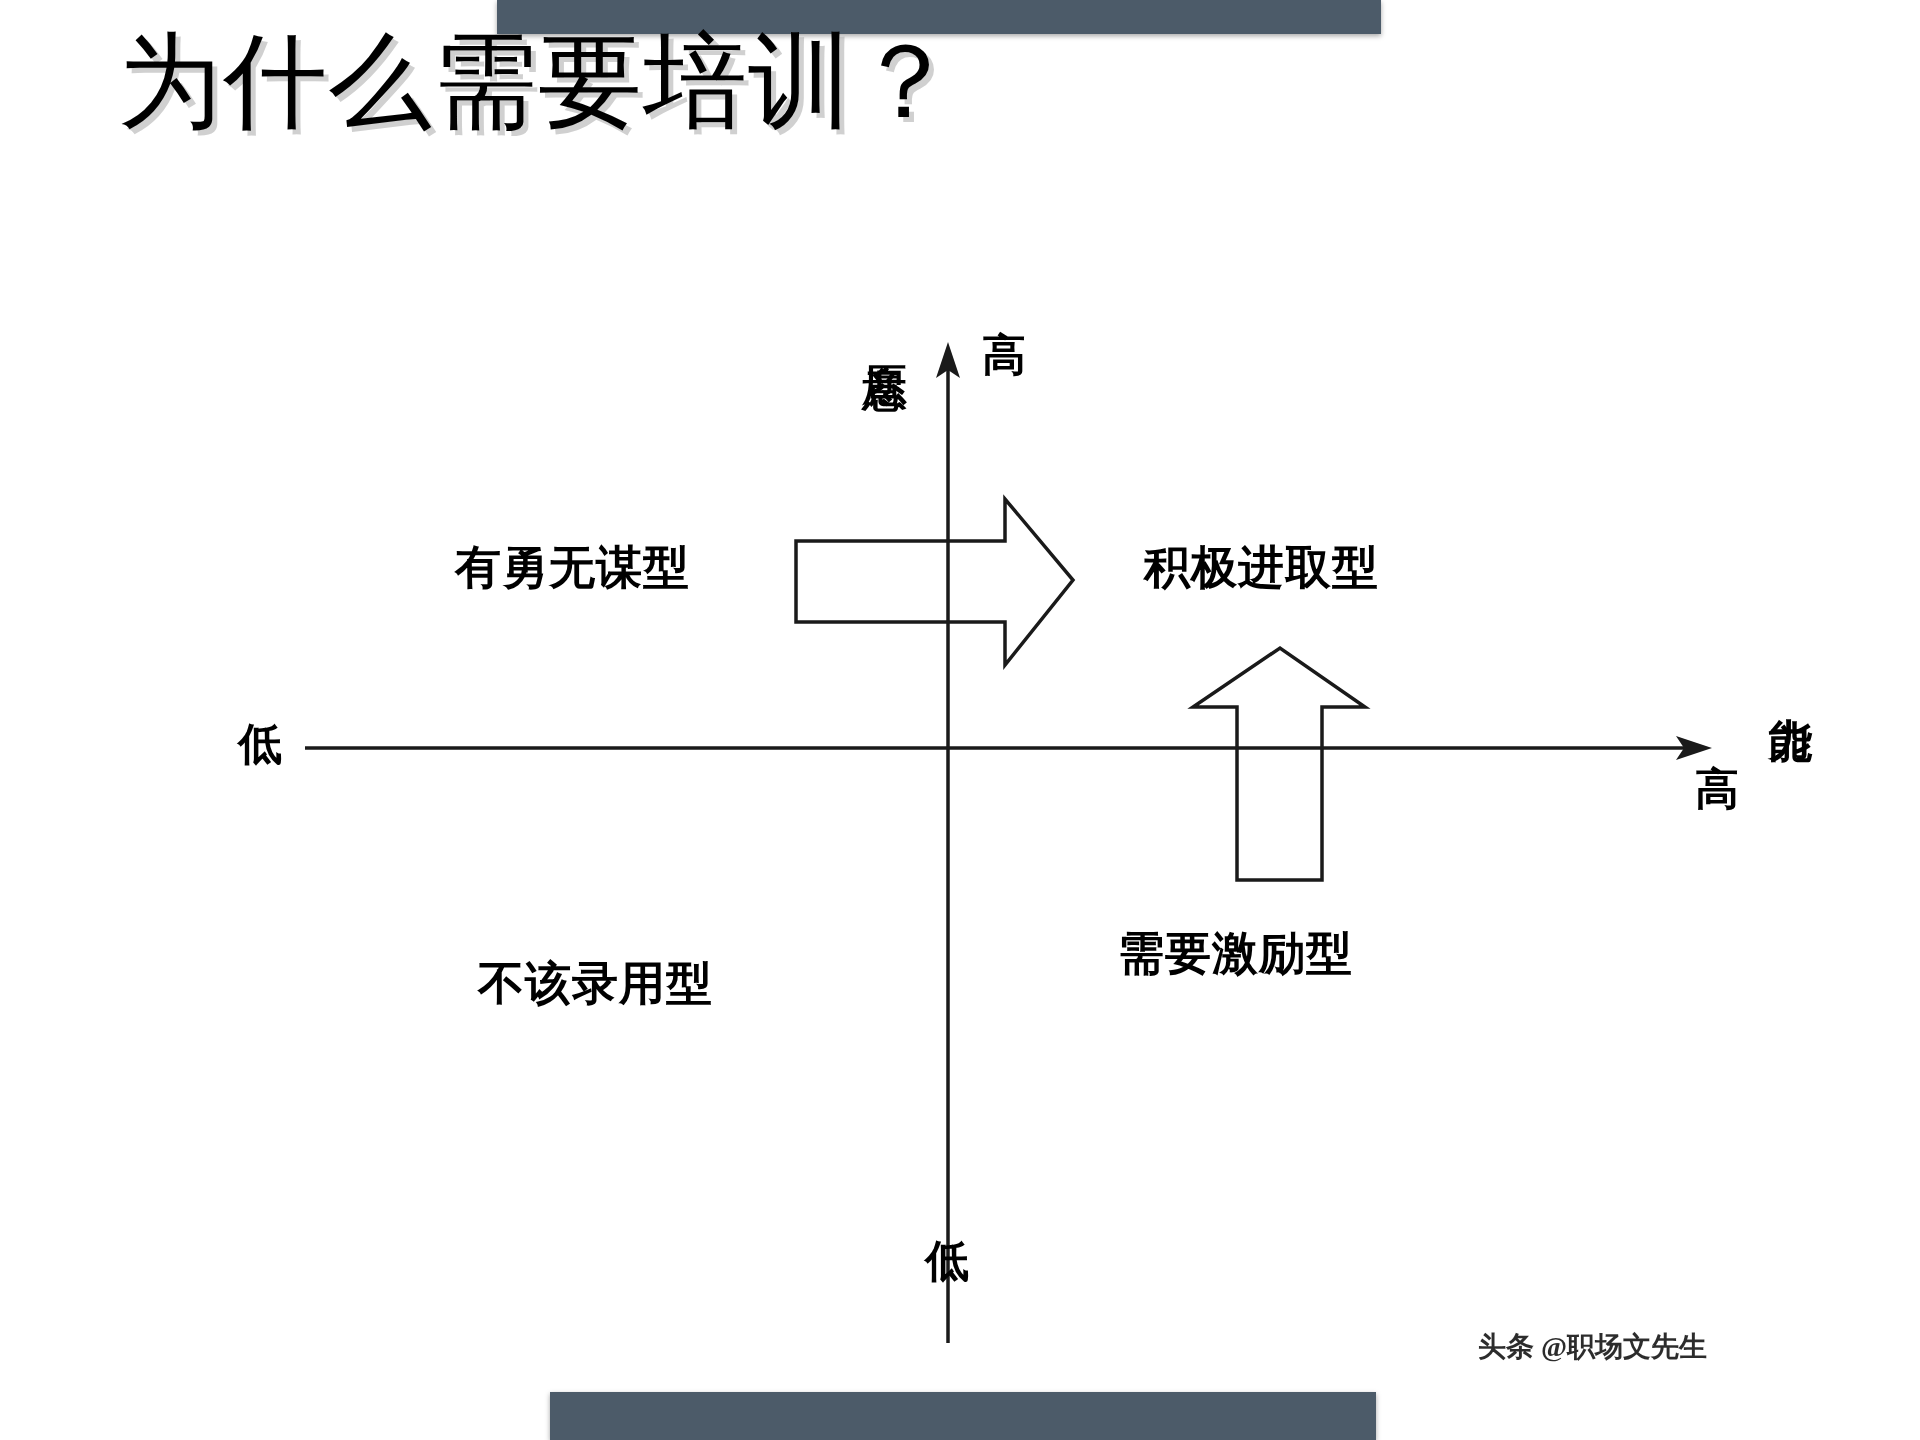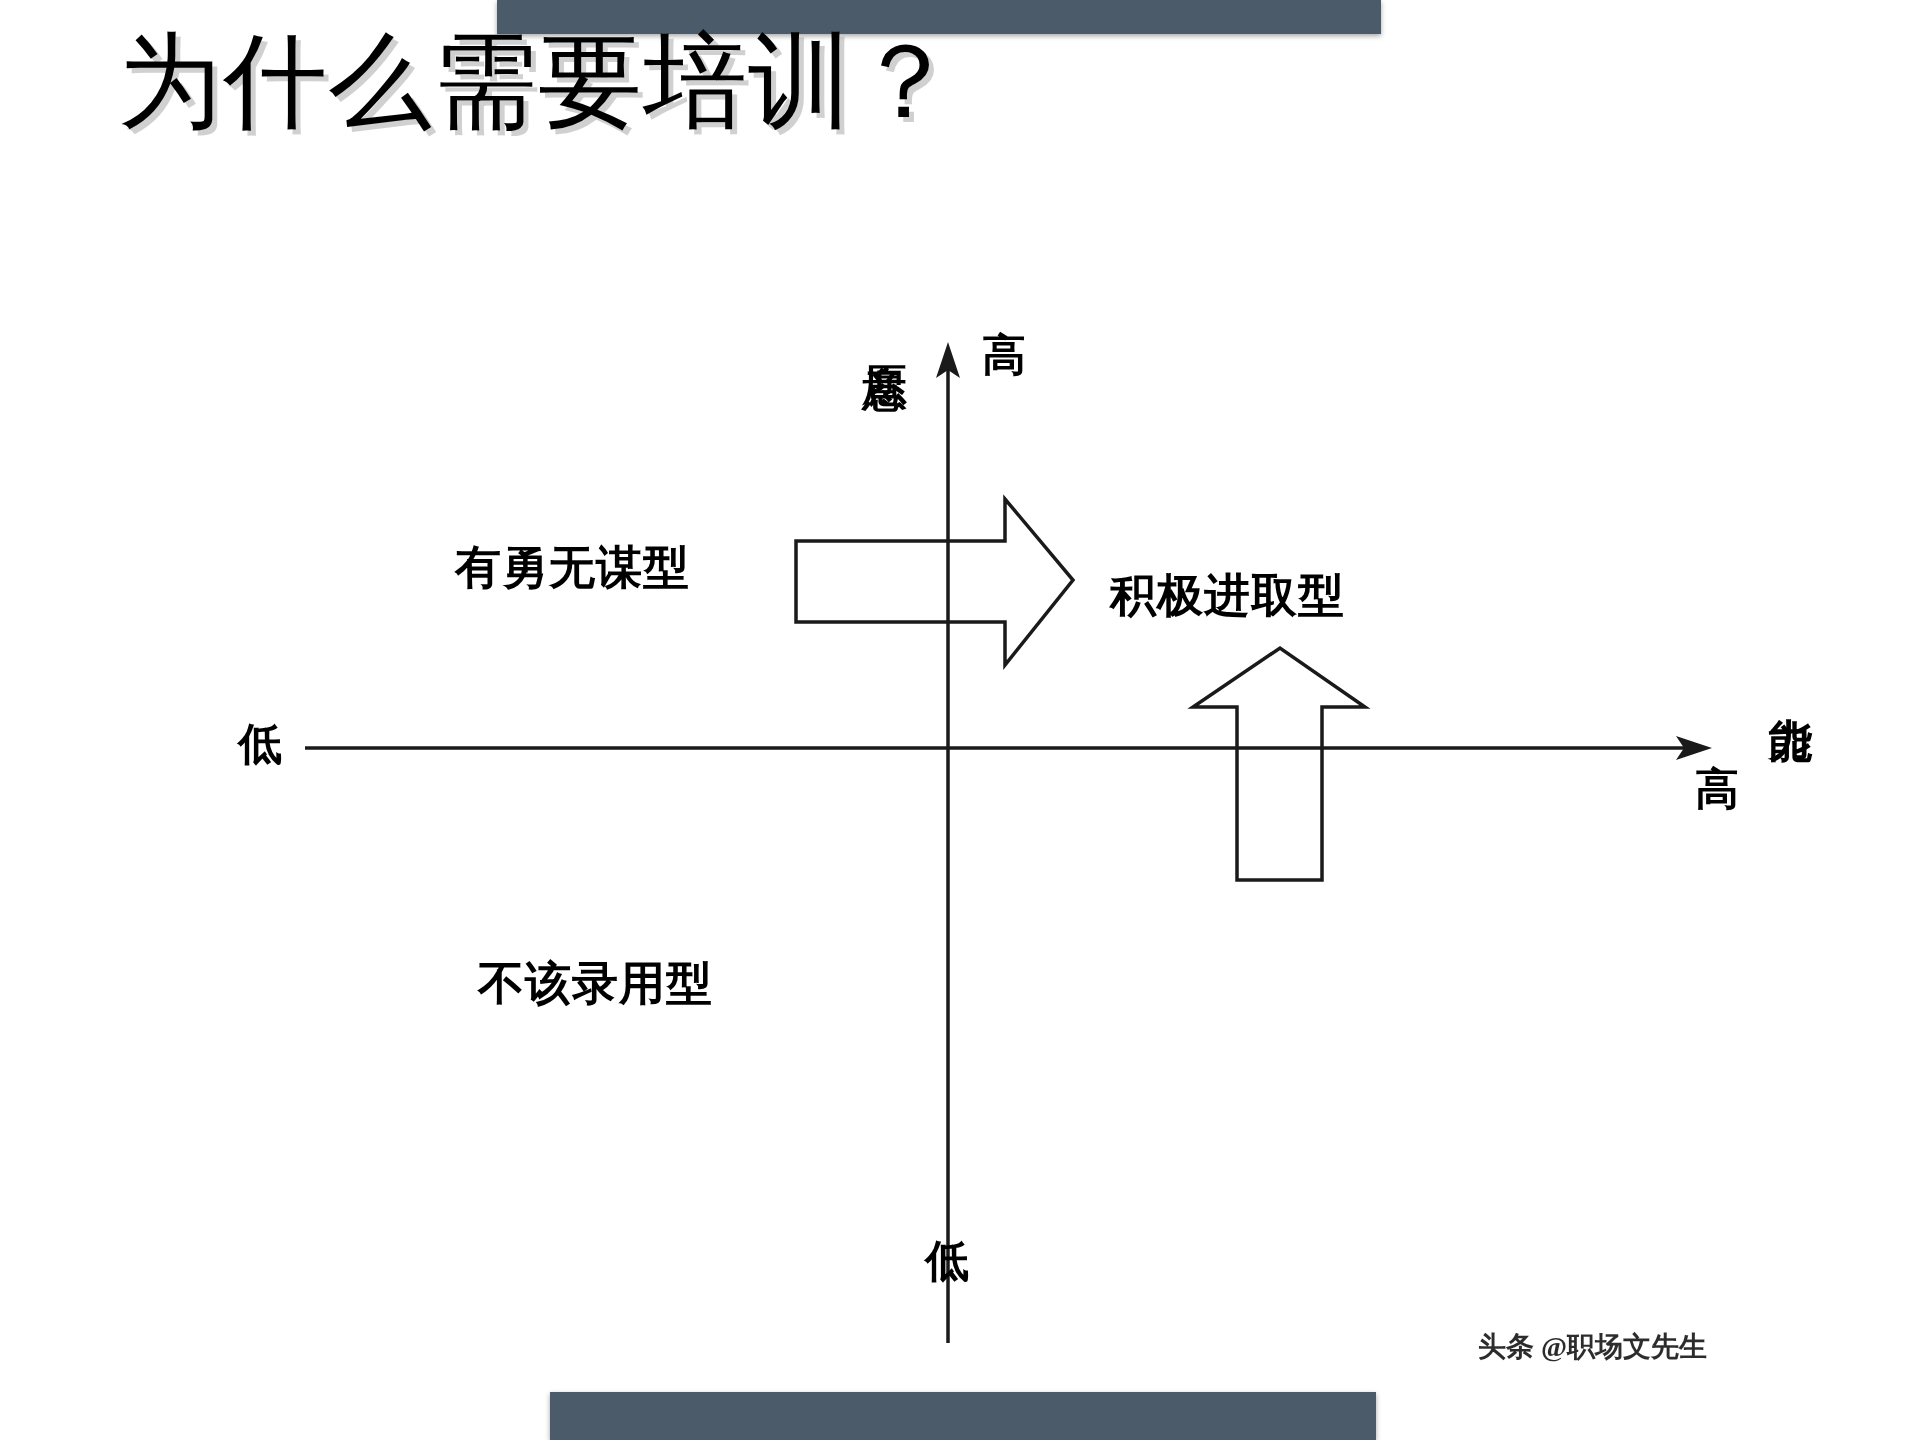--- a/index.html
+++ b/index.html
@@ -79,21 +79,21 @@
   }
   .lbl.vert {
     writing-mode: vertical-rl;
     text-orientation: upright;
     line-height: 1.0;
     letter-spacing: 0px;
   }
 
   
   #label-rash        { left: 455px;  top: 537px; text-align: center; }  
-  #label-proactive   { left: 1110px; top: 537px; margin-top: 28px; }  
+  #label-proactive   { left: 1144px; top: 537px; }  
   #label-nohire      { left: 478px;  top: 953px; }  
   #label-motivate    { left: 1118px; top: 923px; }  
 
   
   #label-y-axis-name { left: 862px;  top: 330px; }          
   #label-y-high      { left: 982px;  top: 326px; }          
   #label-y-low       { left: 925px;  top: 1232px; }         
   #label-x-low       { left: 238px;  top: 715px; }          
   #label-x-axis-name { left: 1768px; top: 683px; }          
   #label-x-high      { left: 1695px; top: 760px; }          
@@ -140,20 +140,21 @@
       <polygon points="1237,880 1237,707 1193,707 1280,648 1365,707 1322,707 1322,880" fill="none" stroke="#1a1a1a" stroke-width="3.5" stroke-linejoin="miter"></polygon>
     </svg>
   </div>
 
   <div class="lbl quad" id="label-rash">有勇无谋型</div>
 
   <div class="lbl quad" id="label-proactive">积极进取型</div>
 
   <div class="lbl quad" id="label-nohire">不该录用型</div>
 
+  <div class="lbl quad" id="label-motivate">需要激励型</div>
 
   <div class="lbl axis vert" id="label-y-axis-name">意愿</div>
 
   <div class="lbl axis" id="label-y-high">高</div>
 
   <div class="lbl axis" id="label-y-low">低</div>
 
   <div class="lbl axis" id="label-x-low">低</div>
 
   <div class="lbl axis vert" id="label-x-axis-name">能力</div>

